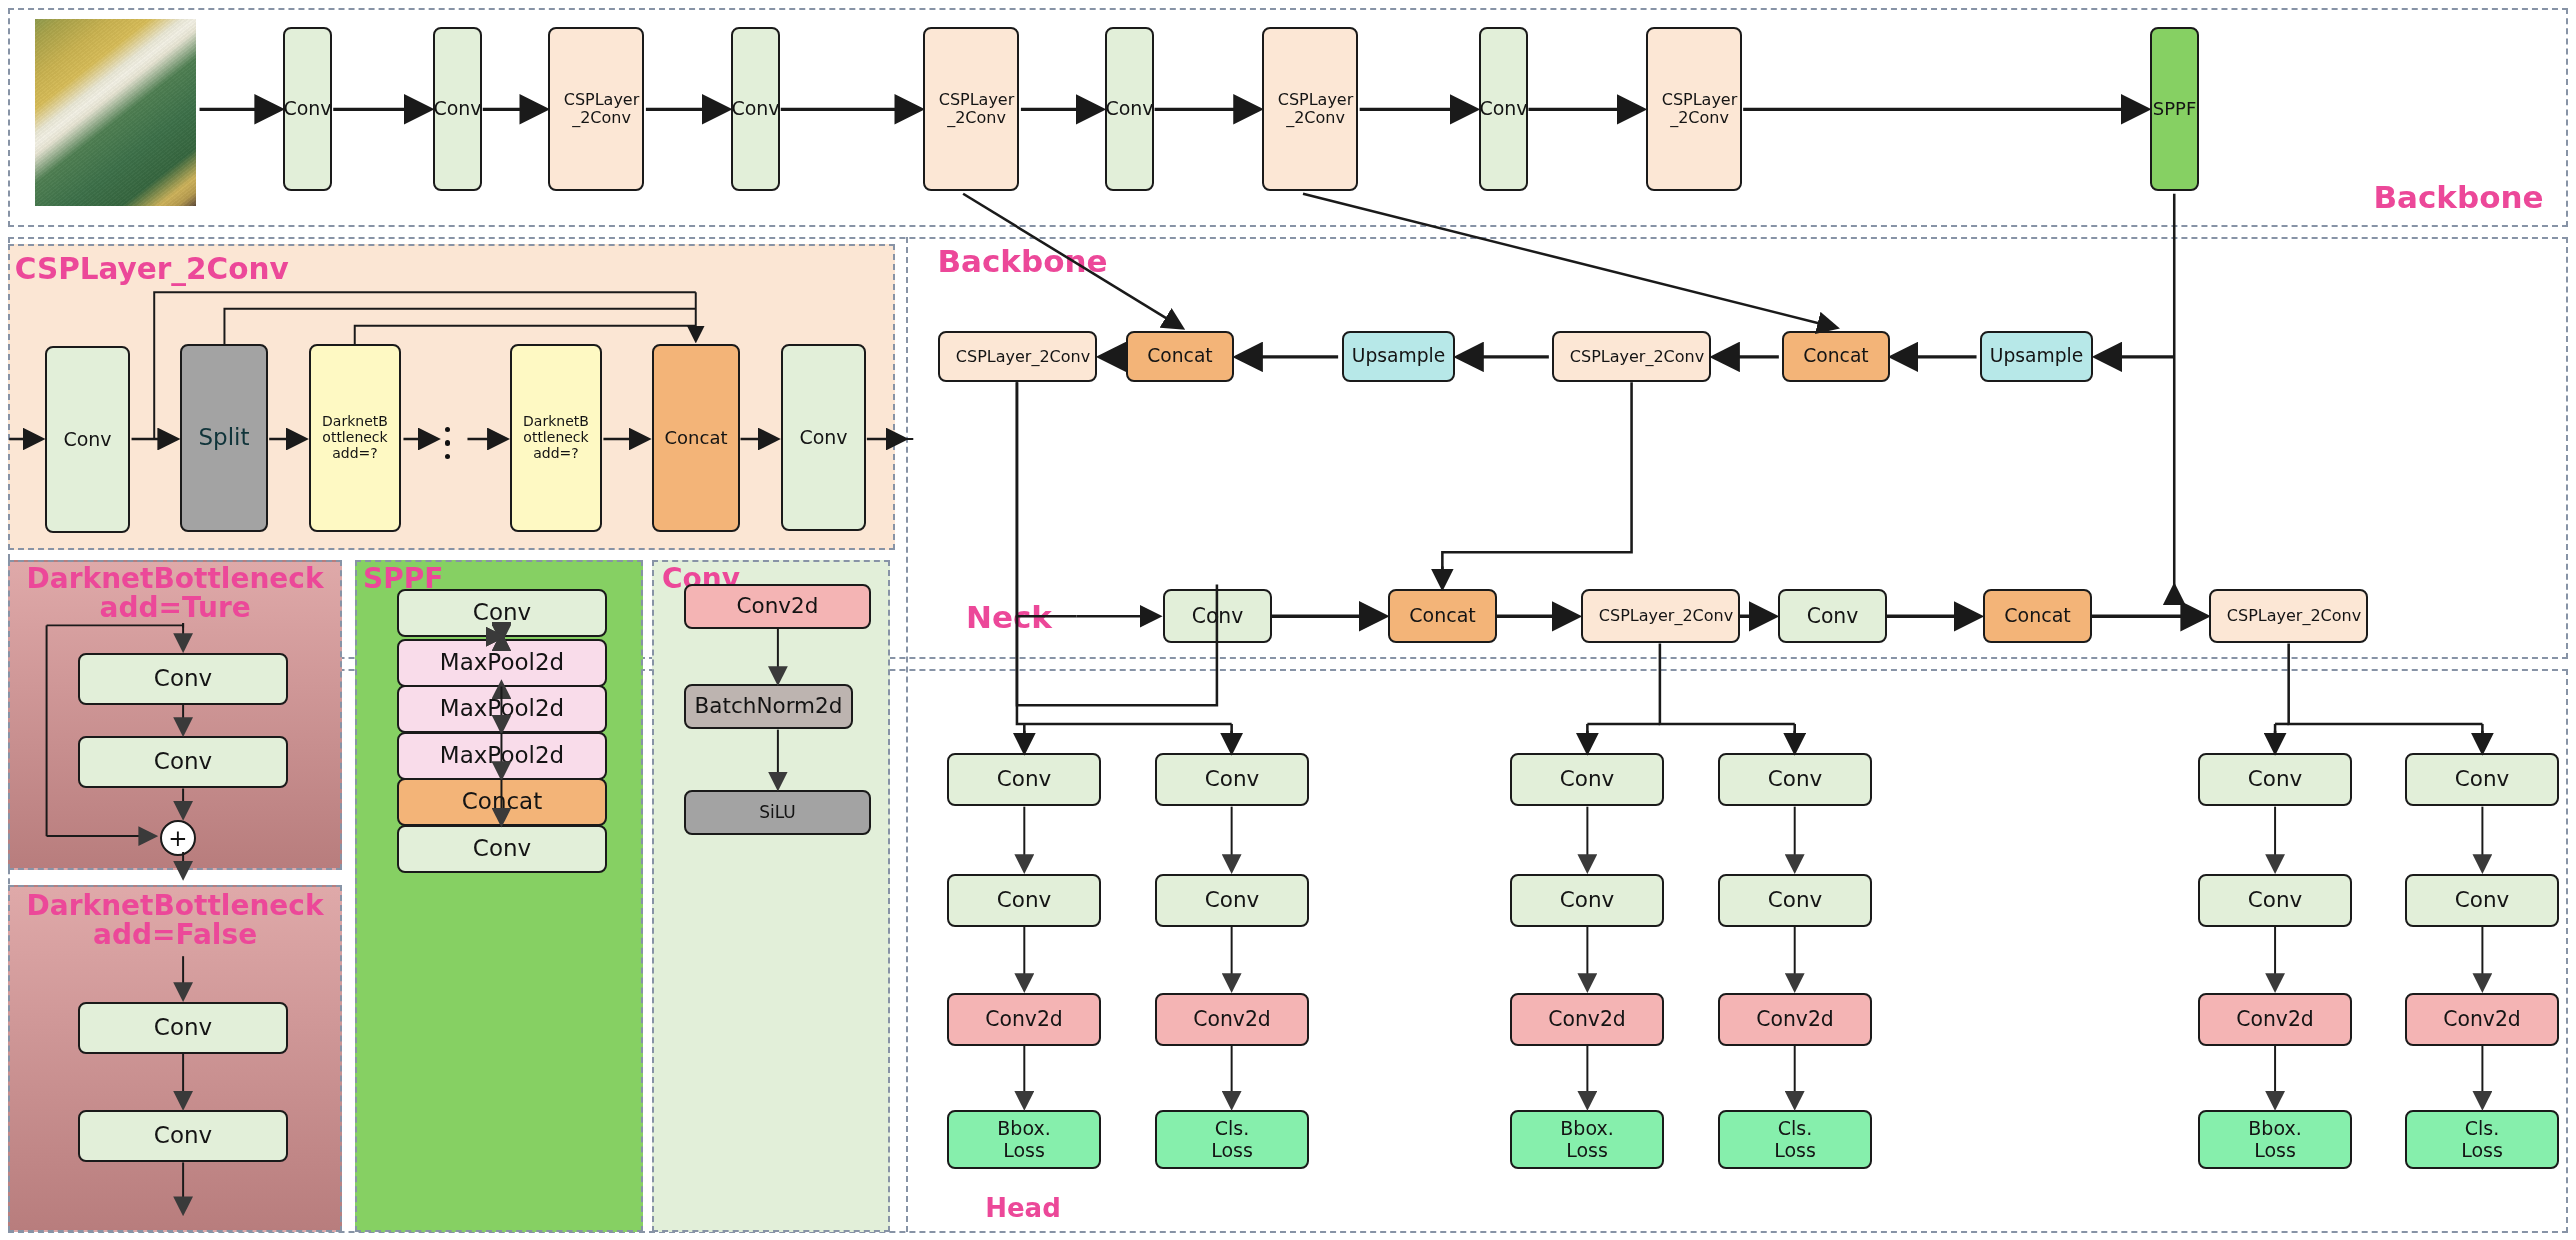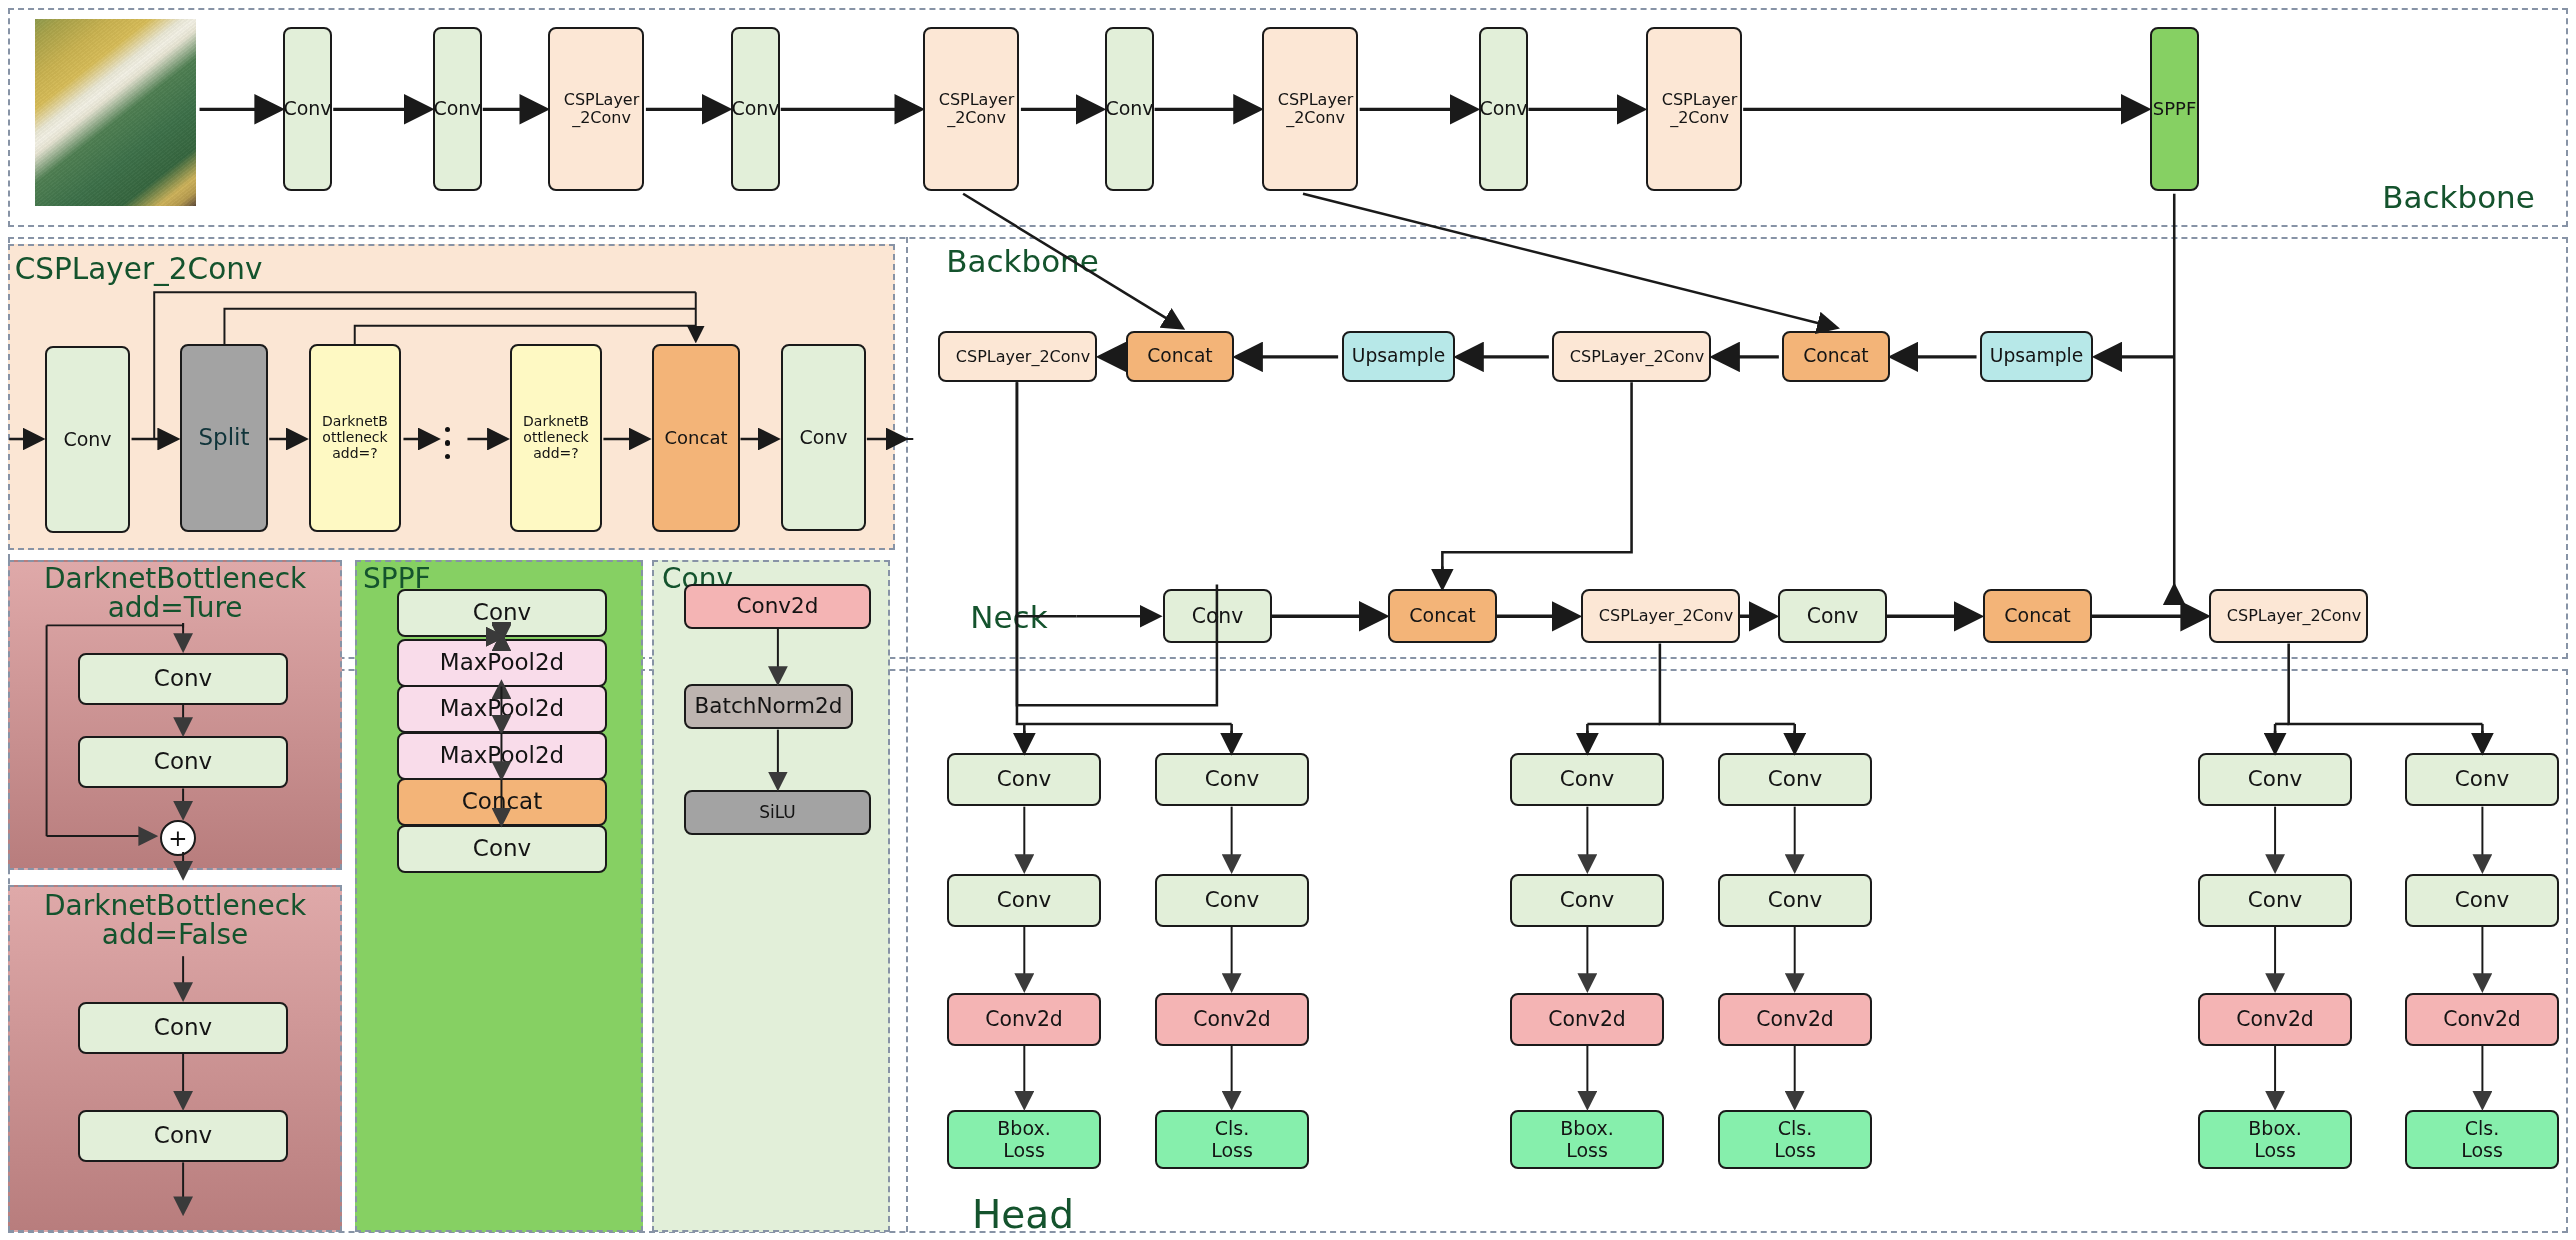--- a/index.html
+++ b/index.html
@@ -25,22 +25,22 @@
   .c-silu   {background:#a3a3a3;}
   .c-loss   {background:#86efac;}
 
   
   .region{position:absolute;box-sizing:border-box;border:2.8px dashed #8793a6;background:transparent;}
   .region.filled-csp{background:#fbe6d4;}
   .region.filled-dbn{background:linear-gradient(180deg,#dfa9a9 0%,#b87d7d 100%);}
   .region.filled-sppf{background:#86d063;}
   .region.filled-conv{background:#e2efd9;}
 
-  .region-label{position:absolute;font-family:"DejaVu Sans", sans-serif;color:#14532d;
-                font-weight:400;white-space:pre-line;text-align:center;line-height:1.05;}
+  .region-label{position:absolute;font-family:"DejaVu Sans", sans-serif;color:#ec4899;
+                font-weight:700;white-space:pre-line;text-align:center;line-height:1.05;}
 
   
   .photo{position:absolute;overflow:hidden;background:#6d5b44;}
   .photo .bg{position:absolute;inset:0;
       background:
         radial-gradient(ellipse 40% 18% at 18% 78%, rgba(225,215,200,.85), rgba(225,215,200,0) 60%),
         radial-gradient(ellipse 30% 12% at 62% 92%, rgba(215,205,190,.7), rgba(215,205,190,0) 60%),
         radial-gradient(ellipse 26% 14% at 86% 28%, rgba(190,95,60,.75), rgba(190,95,60,0) 62%),
         radial-gradient(ellipse 34% 16% at 80% 62%, rgba(150,110,80,.7), rgba(150,110,80,0) 62%),
         linear-gradient(160deg,#7a6247 0%,#6b5540 35%,#8a7052 65%,#5d4a38 100%);}
@@ -78,21 +78,21 @@
 
   <div class="region" style="left:8px;top:8px;width:2560px;height:219px;"></div>
   <div class="region" style="left:8px;top:237px;width:2560px;height:422px;"></div>
   <div class="region" style="left:8px;top:669px;width:2560px;height:564px;"></div>
 
   <div class="region" style="left:906px;top:237px;width:1662px;height:995px;border-top:none;border-right:none;border-bottom:none;"></div>
 
   <div class="region-label" style="left:2368px;top:181px;width:181px;font-size:31px;">Backbone</div>
   <div class="region-label" style="left:929px;top:245px;width:187px;font-size:31px;">Backbone</div>
   <div class="region-label" style="left:938px;top:601px;width:142px;font-size:31px;">Neck</div>
-  <div class="region-label" style="left:952px;top:1195px;width:142px;font-size:39px;">Head</div>
+  <div class="region-label" style="left:952px;top:1195px;width:142px;font-size:26px;">Head</div>
 
   <div class="photo" style="left:35px;top:19px;width:161px;height:187px;">
     <div class="bg"></div>
     <div class="blade"></div>
     <div class="blade2"></div>
   </div>
 
   <div class="node c-conv" style="left:283px;top:27px;width:49px;height:164px;font-size:19px;">Conv</div>
   <div class="node c-conv" style="left:433px;top:27px;width:49px;height:164px;font-size:19px;">Conv</div>
   <div class="node c-csp" style="left:548px;top:27px;width:96px;height:164px;font-size:16px;">CSPLayer

